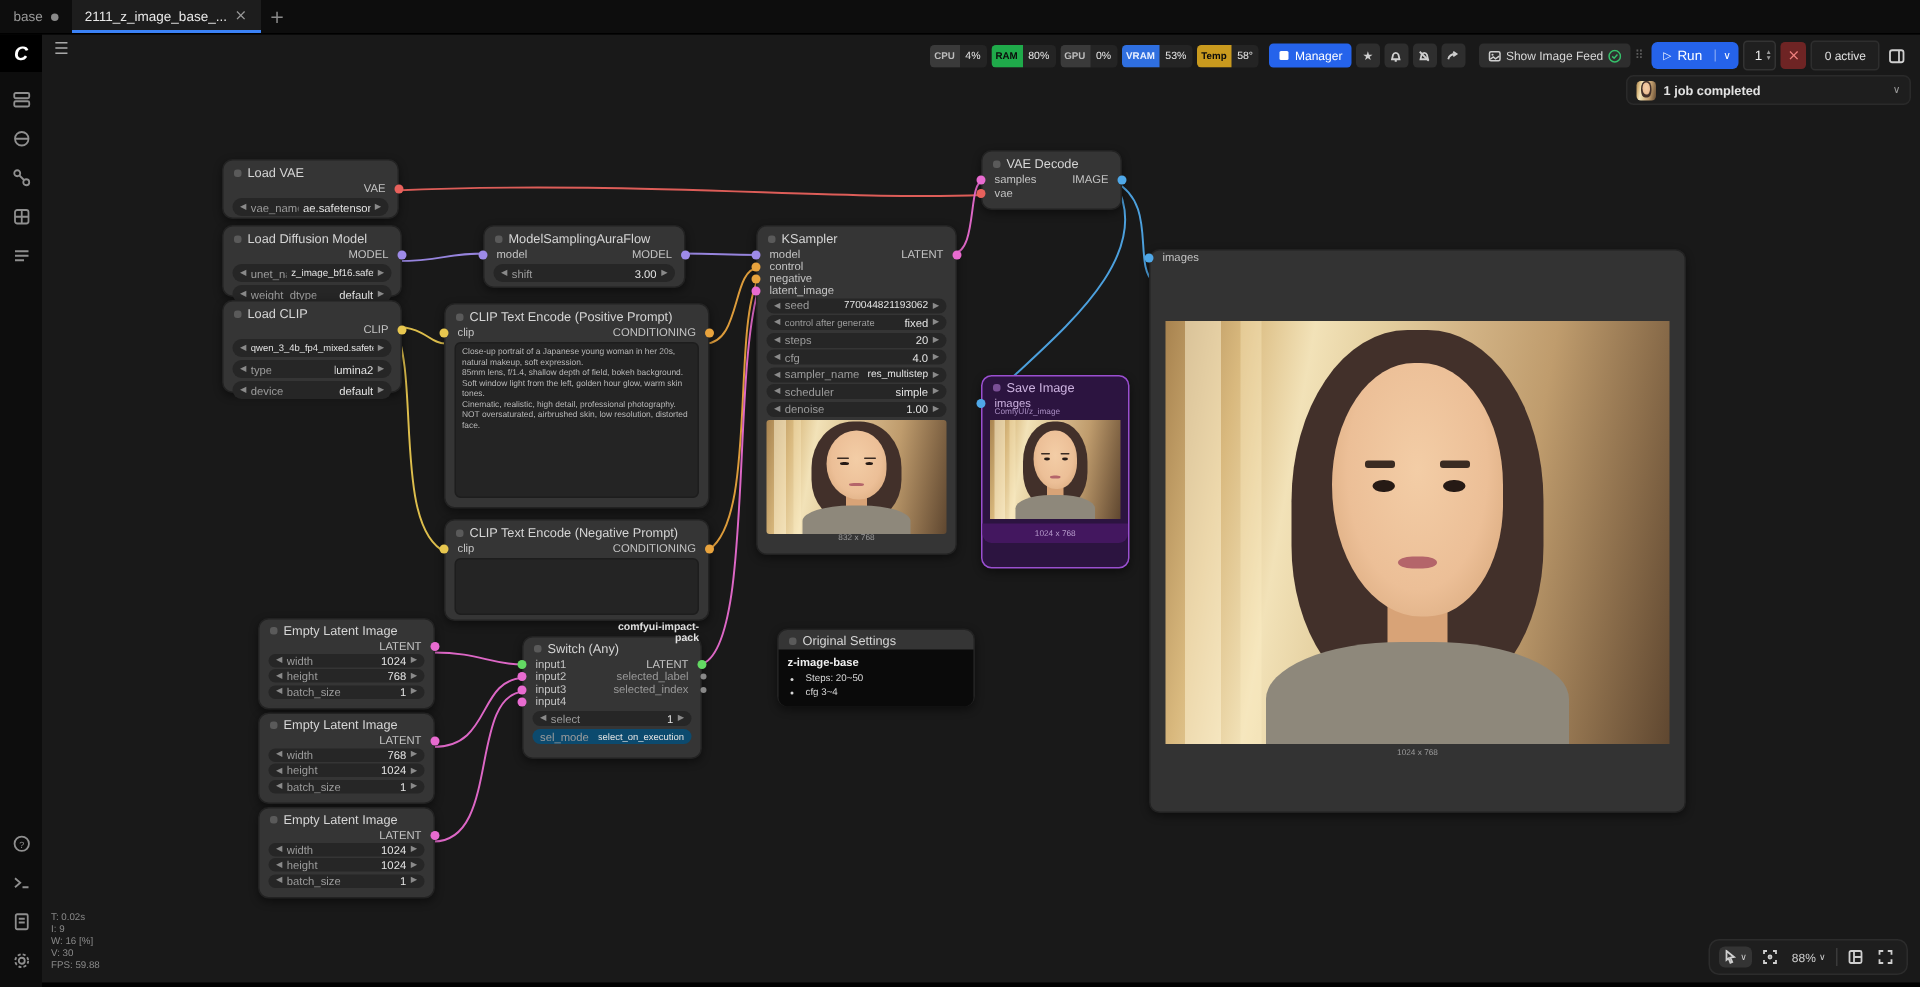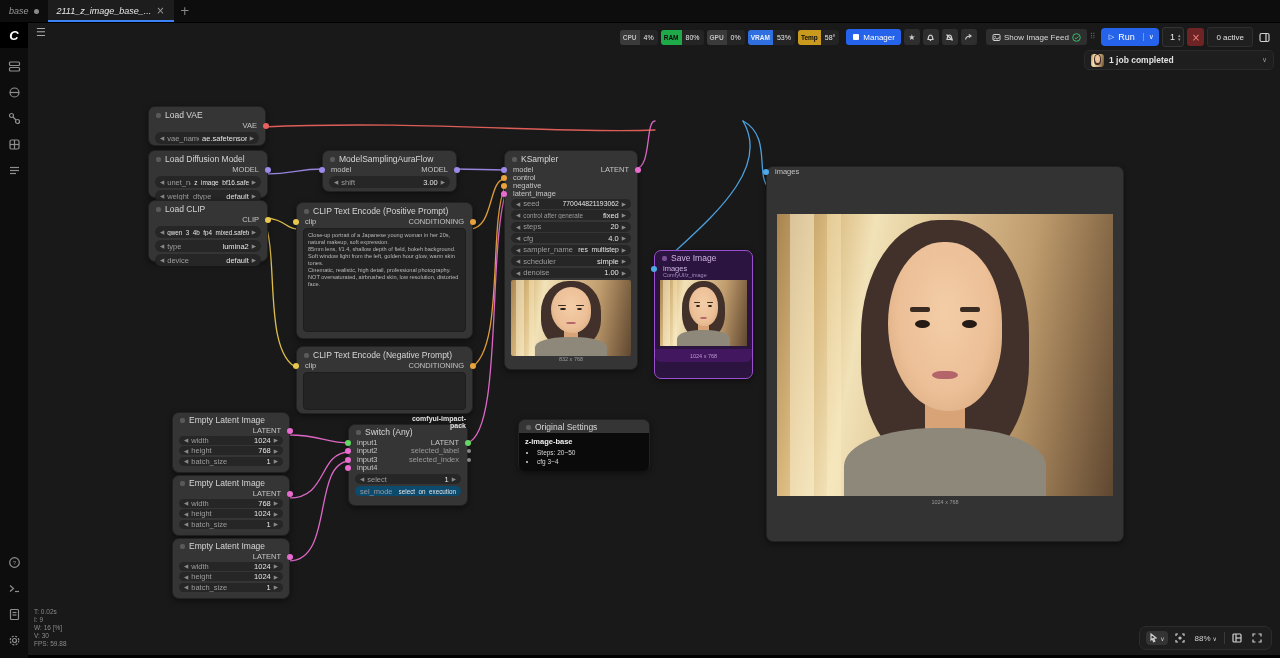--- a/index.html
+++ b/index.html
@@ -1,21 +1,21 @@
 <!DOCTYPE html>
 <html><head>
 <meta charset="utf-8">
 <style>
   html,body{margin:0;padding:0;background:#000;}
   body{width:1280px;height:658px;position:relative;font-family:"Liberation Sans",sans-serif;overflow:hidden;-webkit-font-smoothing:antialiased;}
   .uicon{font-family:"DejaVu Sans",sans-serif;}
   .app{position:absolute;inset:0;background:#141414;}
 
   
-  .tabbar{position:absolute;top:0;left:0;right:0;height:22px;background:#0d0d0d;display:flex;align-items:center;z-index:60;border-bottom:1px solid #000;font-style:italic;}
+  .tabbar{position:absolute;top:0;left:0;right:0;height:22px;background:#0d0d0d;display:flex;align-items:center;z-index:60;border-bottom:1px solid #000;}
   .tab{display:flex;align-items:center;gap:5px;height:22px;padding:0 9px;font-size:9px;color:#9a9a9a;cursor:default;}
   .tab.active{background:#1d1d1d;color:#e8e8e8;box-shadow:inset 0 -2px 0 #3b82f6;}
   .tab .dot{width:5px;height:5px;border-radius:50%;background:#8a8a8a;}
   .tab .close{color:#9a9a9a;font-size:10px;line-height:10px;}
   .newtab{color:#8a8a8a;font-size:12px;margin-left:6px;}
 
   
   .sidebar{position:absolute;top:22px;left:0;width:28px;bottom:0;background:#0d0d0d;z-index:55;display:flex;flex-direction:column;align-items:center;}
   .logo{width:28px;height:26px;background:#000;color:#fff;display:flex;align-items:center;justify-content:center;font-weight:bold;font-size:13px;font-style:italic;}
   .sb-icons-top{display:flex;flex-direction:column;gap:10px;margin-top:10px;align-items:center;}
@@ -441,20 +441,42 @@
         <i class="p-face"></i>
         <i class="p-brow-l"></i>
         <i class="p-brow-r"></i>
         <i class="p-eye-l"></i>
         <i class="p-eye-r"></i>
         <i class="p-lips"></i>
     </div>
     <div class="caption">832 x 768</div>
   </div>
 
+  <div class="node" style="left:654px;top:100px;width:92px;height:38px">
+    <div class="n-title">
+        <span class="n-dot"></span>
+        <span>VAE Decode</span>
+      </div>
+    <div class="prow" style="height:9px">
+      <span class="lft">
+          <span class="pdot in c-pink"></span>
+          <span>samples</span>
+        </span>
+      <span class="rgt">
+          <span>IMAGE</span>
+        </span>
+      <span class="pdot out c-blue"></span>
+    </div>
+    <div class="prow" style="height:9px">
+        <span class="lft">
+          <span class="pdot in c-red"></span>
+          <span>vae</span>
+        </span>
+      </div>
+  </div>
 
   <div class="node" style="left:766px;top:166px;width:356px;height:374px;background:#333">
     <div class="prow" style="height:9px">
         <span class="lft">
           <span class="pdot in c-blue"></span>
           <span>images</span>
         </span>
       </div>
     <div class="portrait" style="margin:38px 10px 0 10px;height:282px">
       <i class="p-band1"></i>

